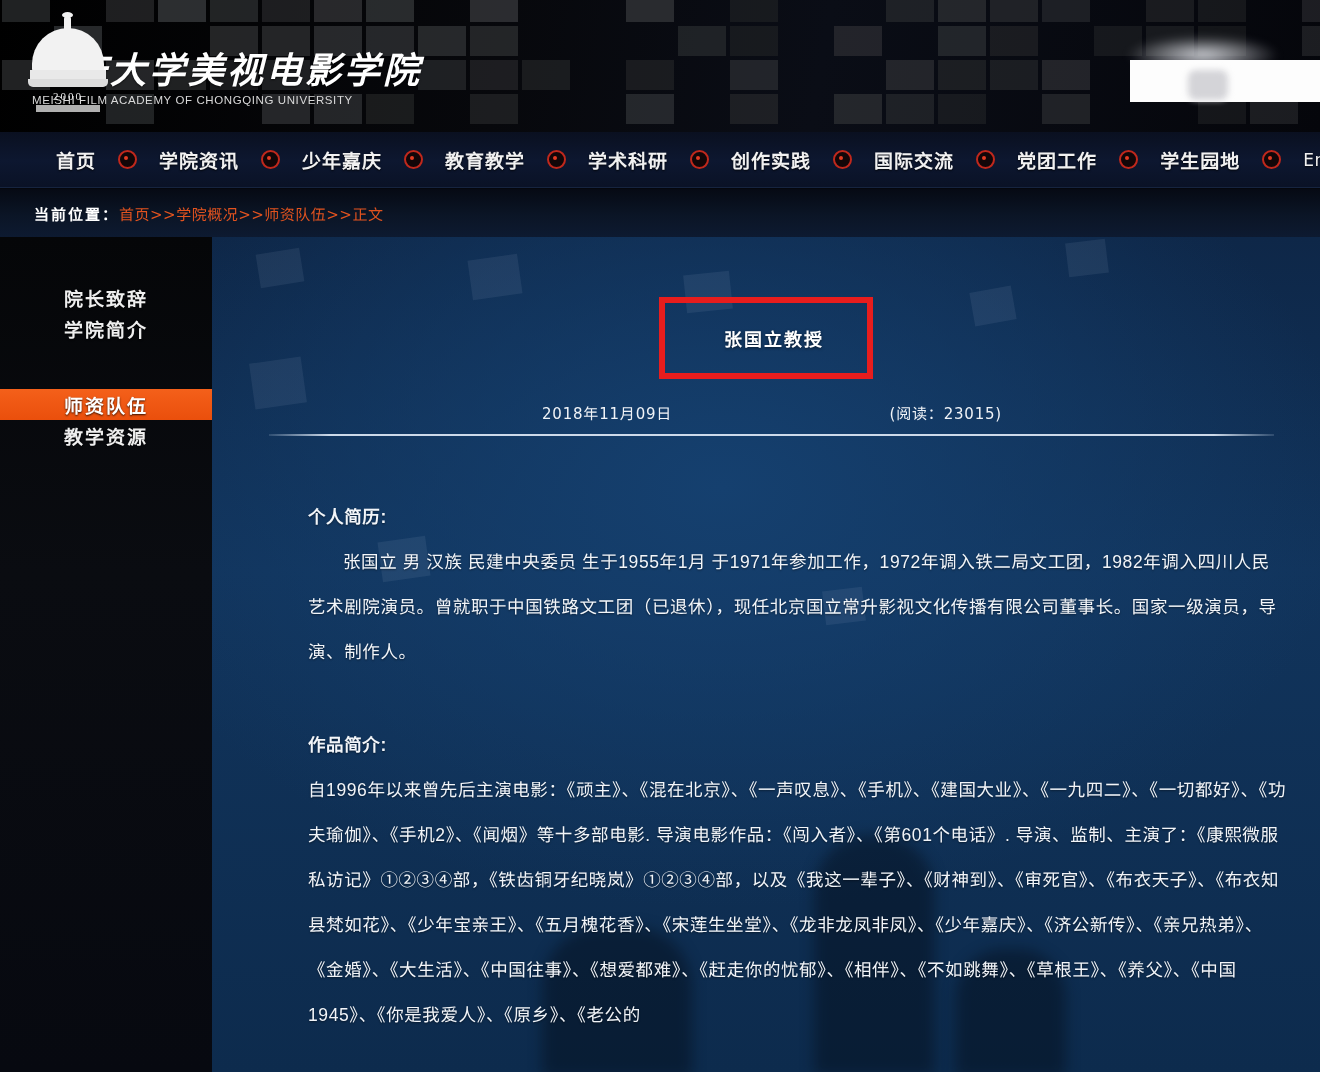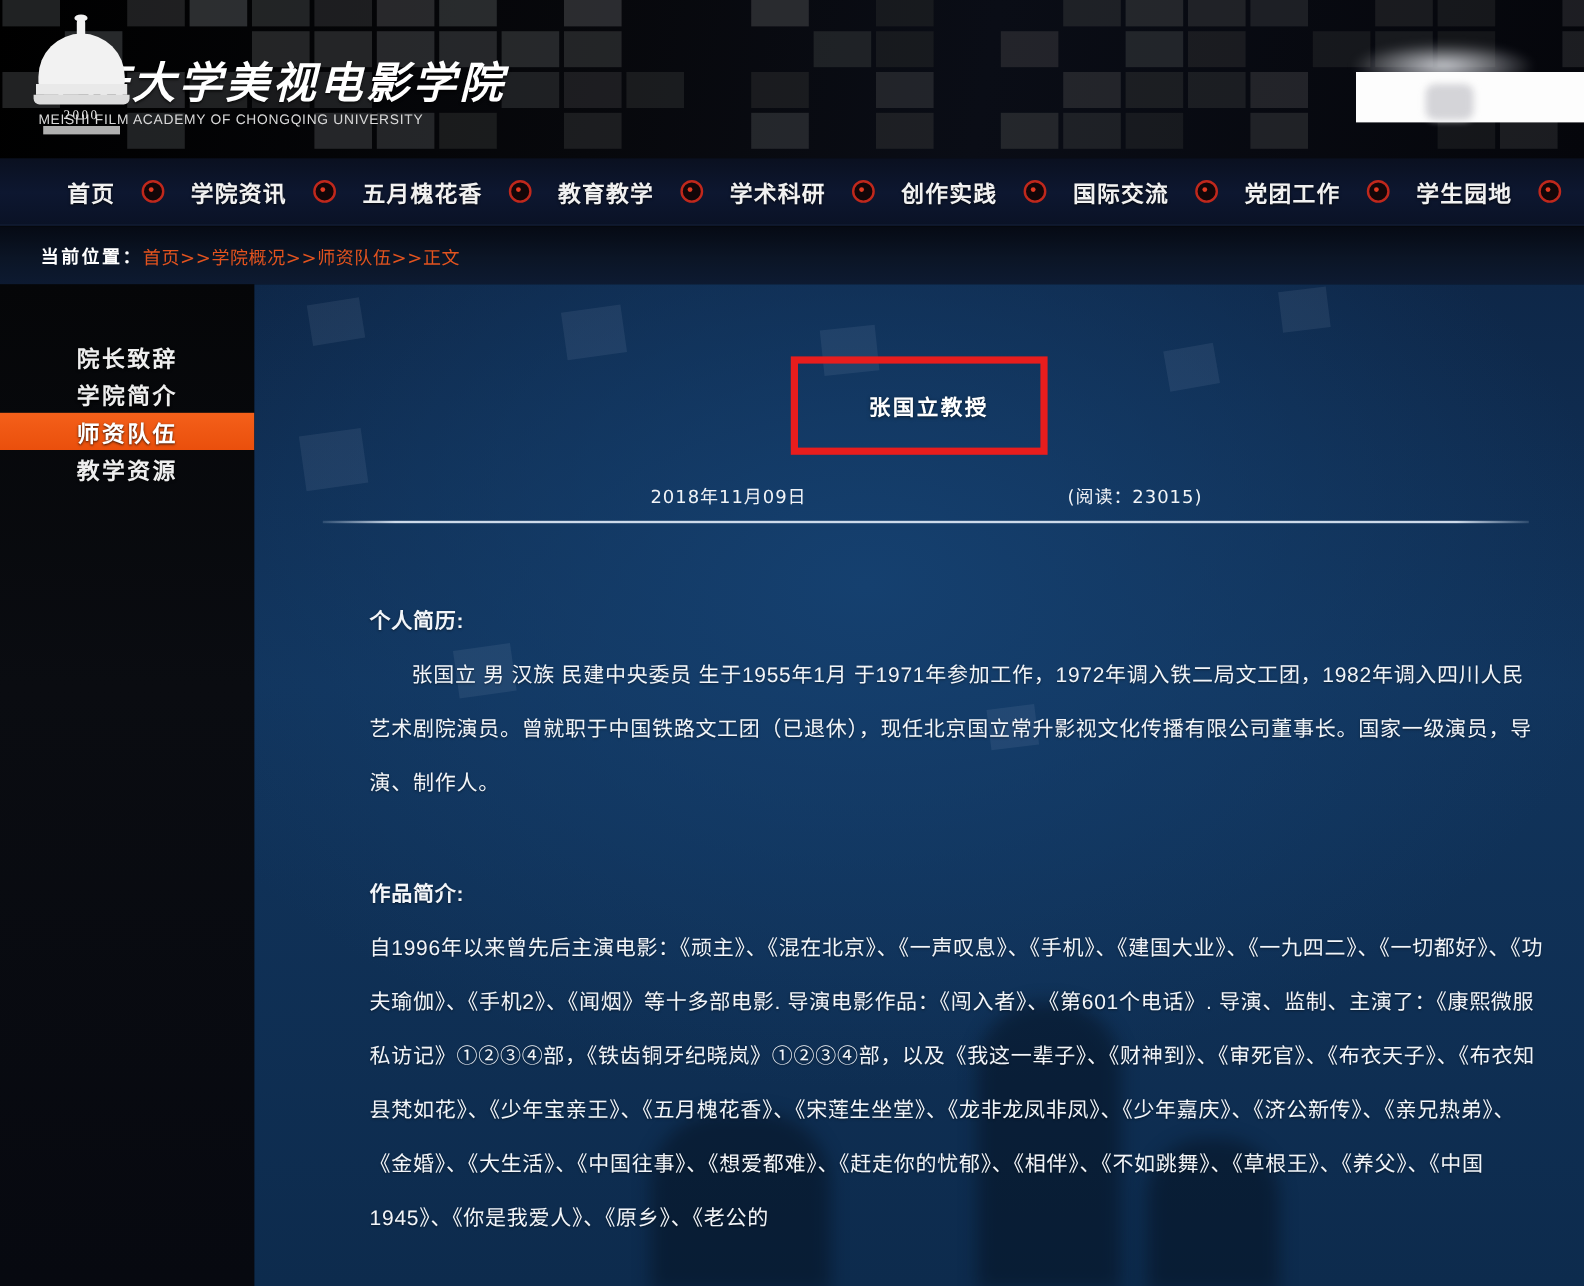--- a/index.html
+++ b/index.html
@@ -190,21 +190,21 @@
     display: flex;
     align-items: center;
     padding-left: 34px;
     box-sizing: border-box;
   }
   #crumb-label {
     color: #ffffff;
     font-size: 15px;
     font-weight: bold;
     letter-spacing: 2px;
-    font-family: Liberation Mono, monospace;
+    font-family: Liberation Sans, sans-serif;
   }
   #crumb-path {
     color: #e2531f;
     font-size: 15px;
     margin-left: 0;
     letter-spacing: .5px;
     cursor: pointer;
     font-family: "DejaVu Sans", "Liberation Sans", sans-serif;
   }
 
@@ -226,20 +226,21 @@
     font-weight: bold;
     letter-spacing: 2px;
     cursor: pointer;
     font-family: "DejaVu Sans", "Liberation Sans", sans-serif;
     text-shadow: 0 1px 2px rgba(0,0,0,.8);
   }
   .side-item.first { margin-top: 45px; }
   .side-item.active {
     background: linear-gradient(180deg, #f4601a 0%, #ea4f0c 100%);
     color: #ffffff;
+    margin-top: 45px;
   }
 
   
   #content {
     position: absolute;
     left: 212px; top: 237px;
     width: 1108px;
     height: 835px;
     overflow: hidden;
     background:
@@ -400,21 +401,21 @@
     <div id="redact-box">
       <div class="smudge"></div>
     </div>
   </div>
 
   <div id="nav">
       <span class="nav-item">首页</span>
       <span class="nav-dot"></span>
       <span class="nav-item">学院资讯</span>
       <span class="nav-dot"></span>
-      <span class="nav-item">五月槐花香</span>
+      <span class="nav-item">少年嘉庆</span>
       <span class="nav-dot"></span>
       <span class="nav-item">教育教学</span>
       <span class="nav-dot"></span>
       <span class="nav-item">学术科研</span>
       <span class="nav-dot"></span>
       <span class="nav-item">创作实践</span>
       <span class="nav-dot"></span>
       <span class="nav-item">国际交流</span>
       <span class="nav-dot"></span>
       <span class="nav-item">党团工作</span>

